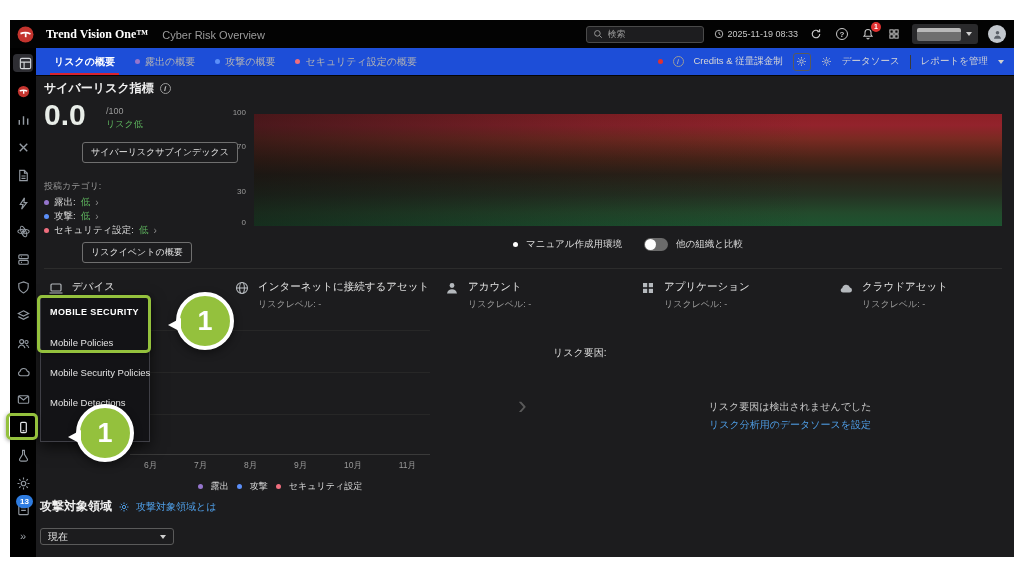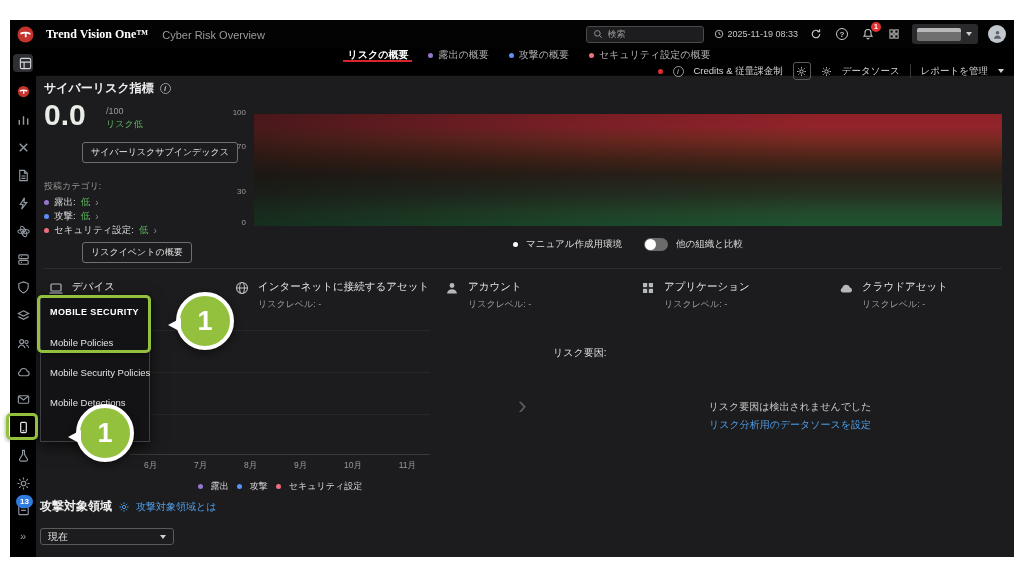--- a/index.html
+++ b/index.html
@@ -27,21 +27,21 @@
 
   
   .sidebar { position:absolute; left:0; top:28px; width:26px; height:509px; background:#000; z-index:5; }
   .sn-item { position:absolute; left:5px; width:16px; height:18px; display:flex; align-items:center; justify-content:flex-end; color:#949ba3; }
   .sn-item svg { width:15px; height:15px; }
   .sn-active { background:#2e2e33; border-radius:4px; left:3px; width:20px; }
   .sb-badge { position:absolute; left:1px; background:#2e7ce0; color:#fff; font-size:8px; font-weight:bold; height:13px; min-width:17px; border-radius:7px; text-align:center; line-height:13px; z-index:2; }
   .sb-expand { position:absolute; left:0; width:26px; text-align:center; color:#9aa0a6; font-size:11px; }
 
   
-  .tabbar { position:absolute; left:26px; top:28px; right:0; height:28px; background:#000000; border-bottom:1px solid #050505; display:flex; align-items:center; z-index:6;flex-direction:column; }
+  .tabbar { position:absolute; left:26px; top:28px; right:0; height:28px; background:#1d4ed8; border-bottom:1px solid #050505; display:flex; align-items:center; z-index:6; }
   .tabs { display:flex; height:100%; padding-left:8px; }
   .tab { position:relative; display:flex; align-items:center; gap:5px; padding:0 10px; font-size:10px; color:#b3b3b3; white-space:nowrap; }
   .tab.active { color:#fff; font-weight:bold; }
   .tab.active::after { content:""; position:absolute; left:6px; right:6px; bottom:0; height:2px; background:#d9232e; }
   .dot { width:5px; height:5px; border-radius:50%; display:inline-block; flex:none; }
   .tab-right { margin-left:auto; display:flex; align-items:center; gap:10px; padding-right:10px; font-size:9.5px; color:#d6d6d6; white-space:nowrap; }
   .info-circle { width:11px; height:11px; border:1px solid #9a9a9a; border-radius:50%; color:#bdbdbd; font-size:8px; line-height:10px; text-align:center; font-style:italic; }
   .gear-btn { width:18px; height:18px; border:1px solid #5a5a5a; border-radius:3px; display:flex; align-items:center; justify-content:center; color:#c9c9c9; }
   .vdiv { width:1px; height:14px; background:#3a3a3a; }
 

